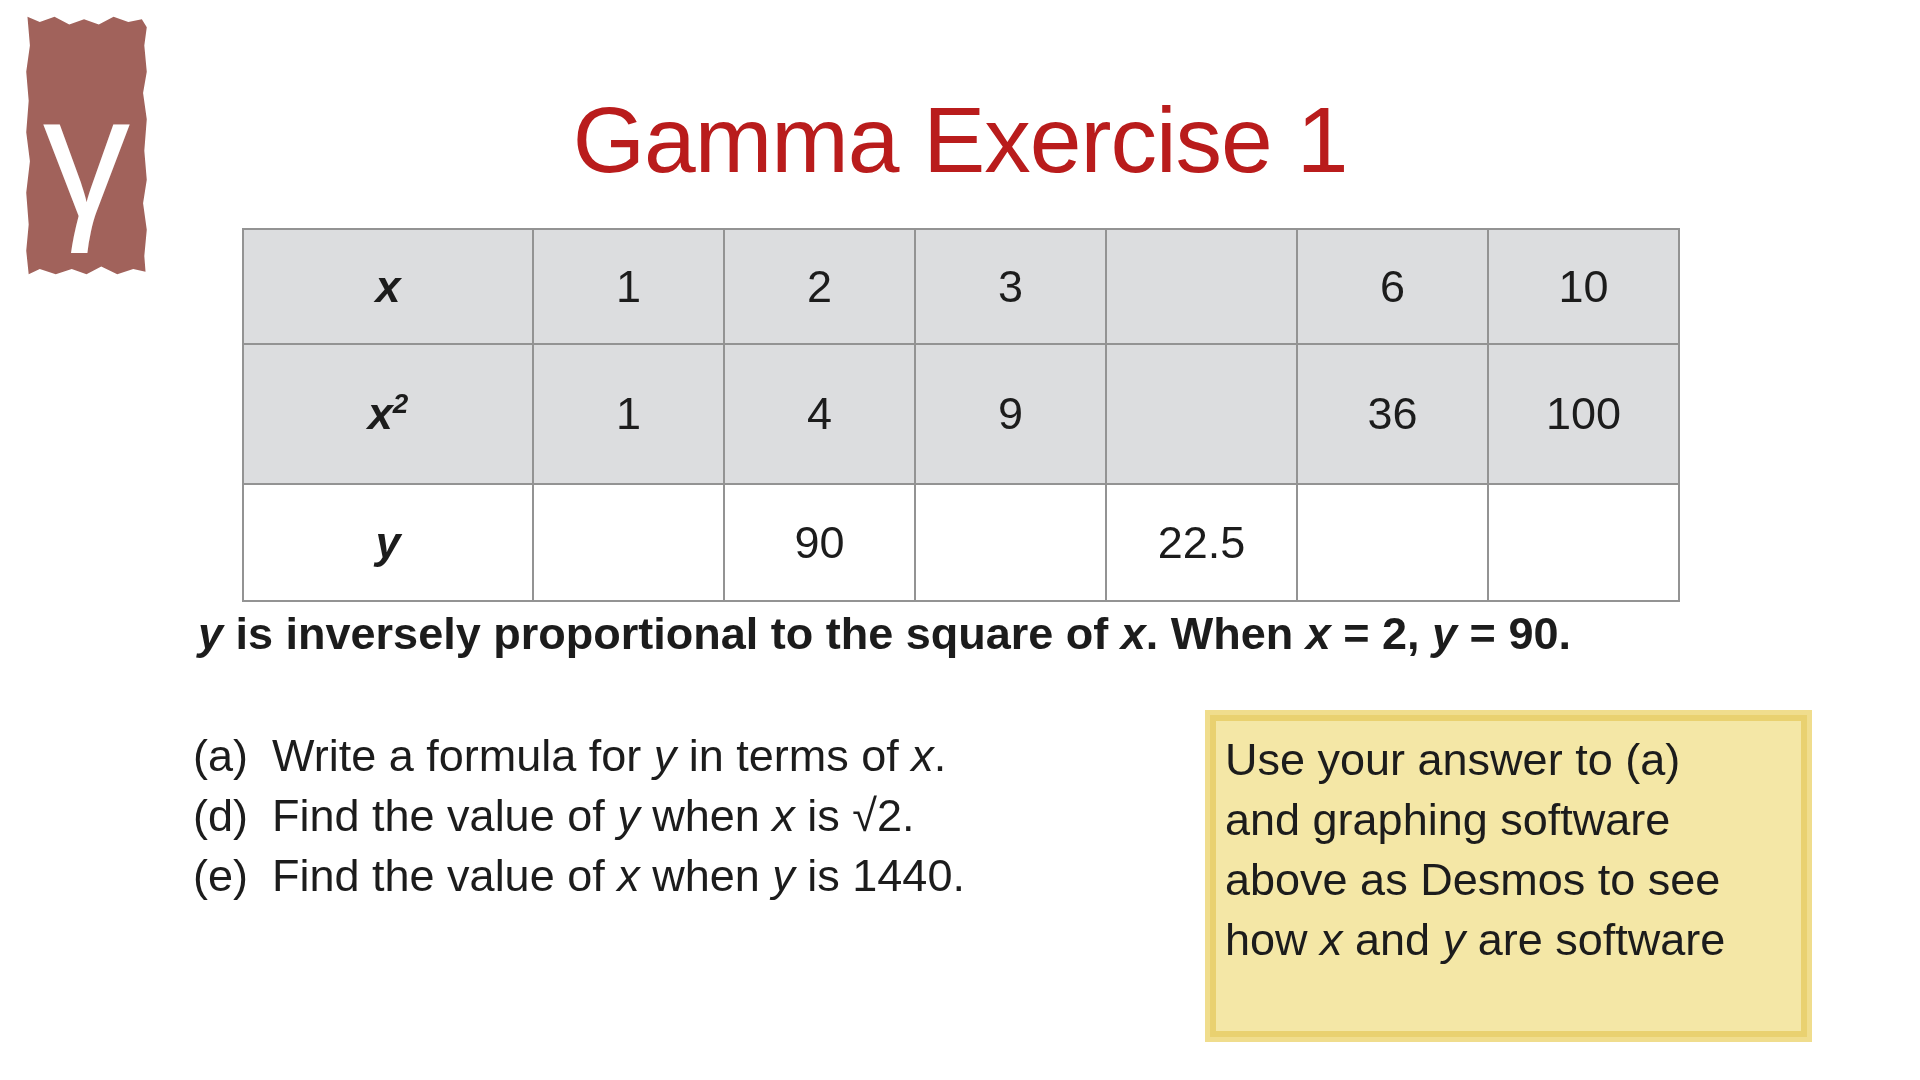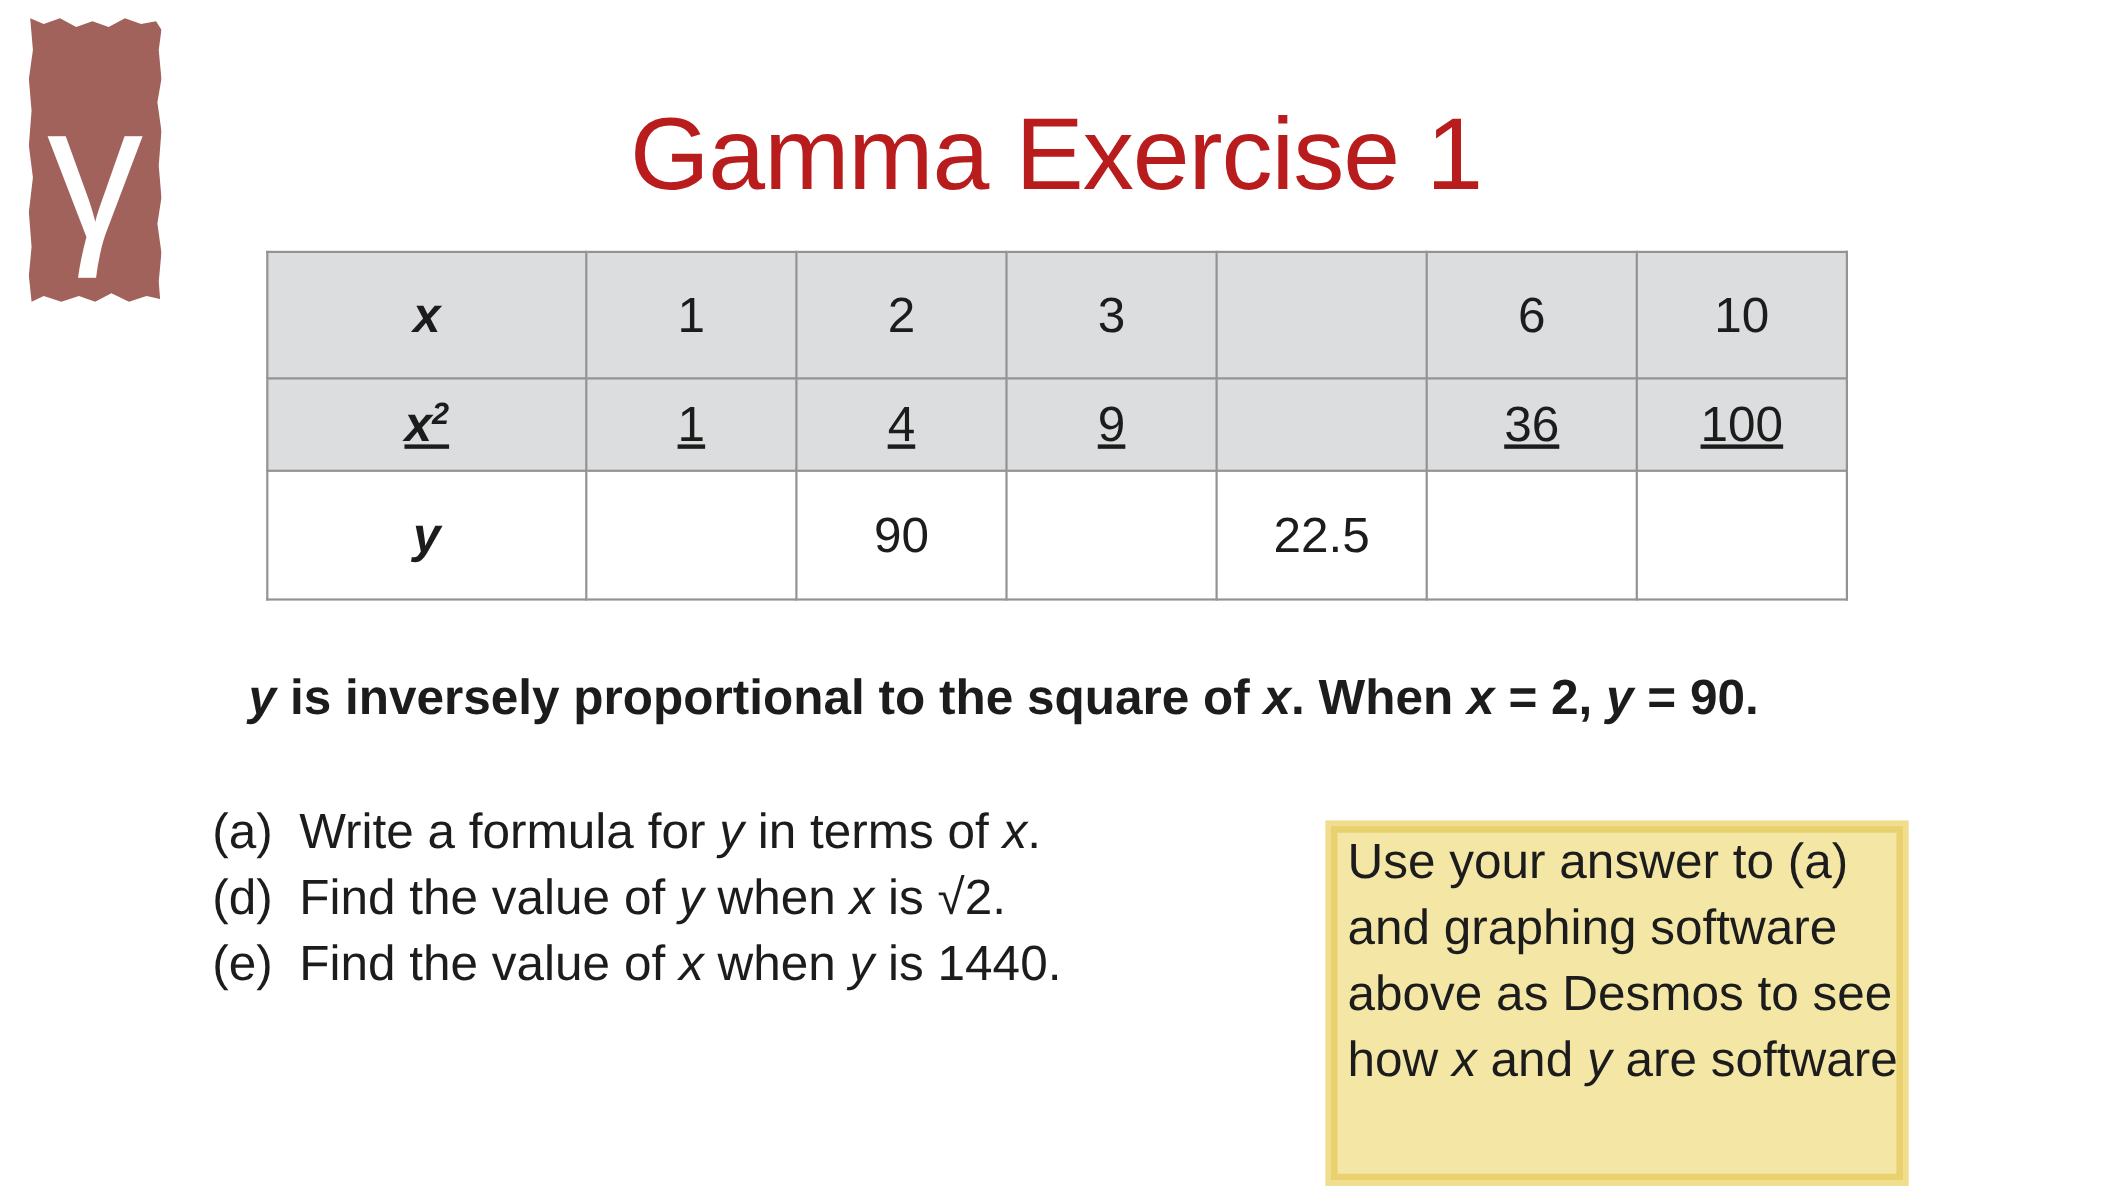--- a/index.html
+++ b/index.html
@@ -77,33 +77,32 @@
     background: var(--table-shaded, #dcdddf);
   }
   .values-table th {
     font-weight: 700;
     font-style: italic;
   }
   .values-table sup { font-size: 0.62em; }
   .col-head { width: 290px; }
   .col-data { width: 191px; }
   .row-a { height: 115px; }
-  .row-b { height: 84px; text-decoration: underline; }
+  .row-b { height: 140px; }
   .row-c { height: 117px; }
 
   
   .statement {
     position: absolute;
     left: 198px;
     top: 606px;
     font-size: 45px;
     font-weight: 700;
     line-height: 56px;
     white-space: nowrap;
-    margin-left: 28px;
   }
 
   
   .questions {
     position: absolute;
     left: 193px;
     top: 726px;
     font-size: 45px;
     line-height: 60px;
   }
@@ -111,30 +110,29 @@
   .q-label {
     display: inline-block;
     width: 79px;
   }
 
   
   .note-box {
     position: absolute;
     left: 1205px;
     top: 710px;
-    width: 530px;
+    width: 607px;
     height: 332px;
     box-sizing: border-box;
     background: var(--note-bg, #f4e7a6);
     border: 5px solid var(--note-border-outer, #f0dd8d);
     box-shadow: inset 0 0 0 6px var(--note-border-inner, #e9d170);
-    padding: 2px 0 0 15px;
+    padding: 15px 0 0 15px;
     font-size: 45px;
     line-height: 60px;
-    margin-top: 36px;
   }
   .note-line { white-space: nowrap; }
 </style>
 </head>
 <body>
 
 <div class="logo">
   <span class="logo-glyph">γ</span>
 </div>
 

